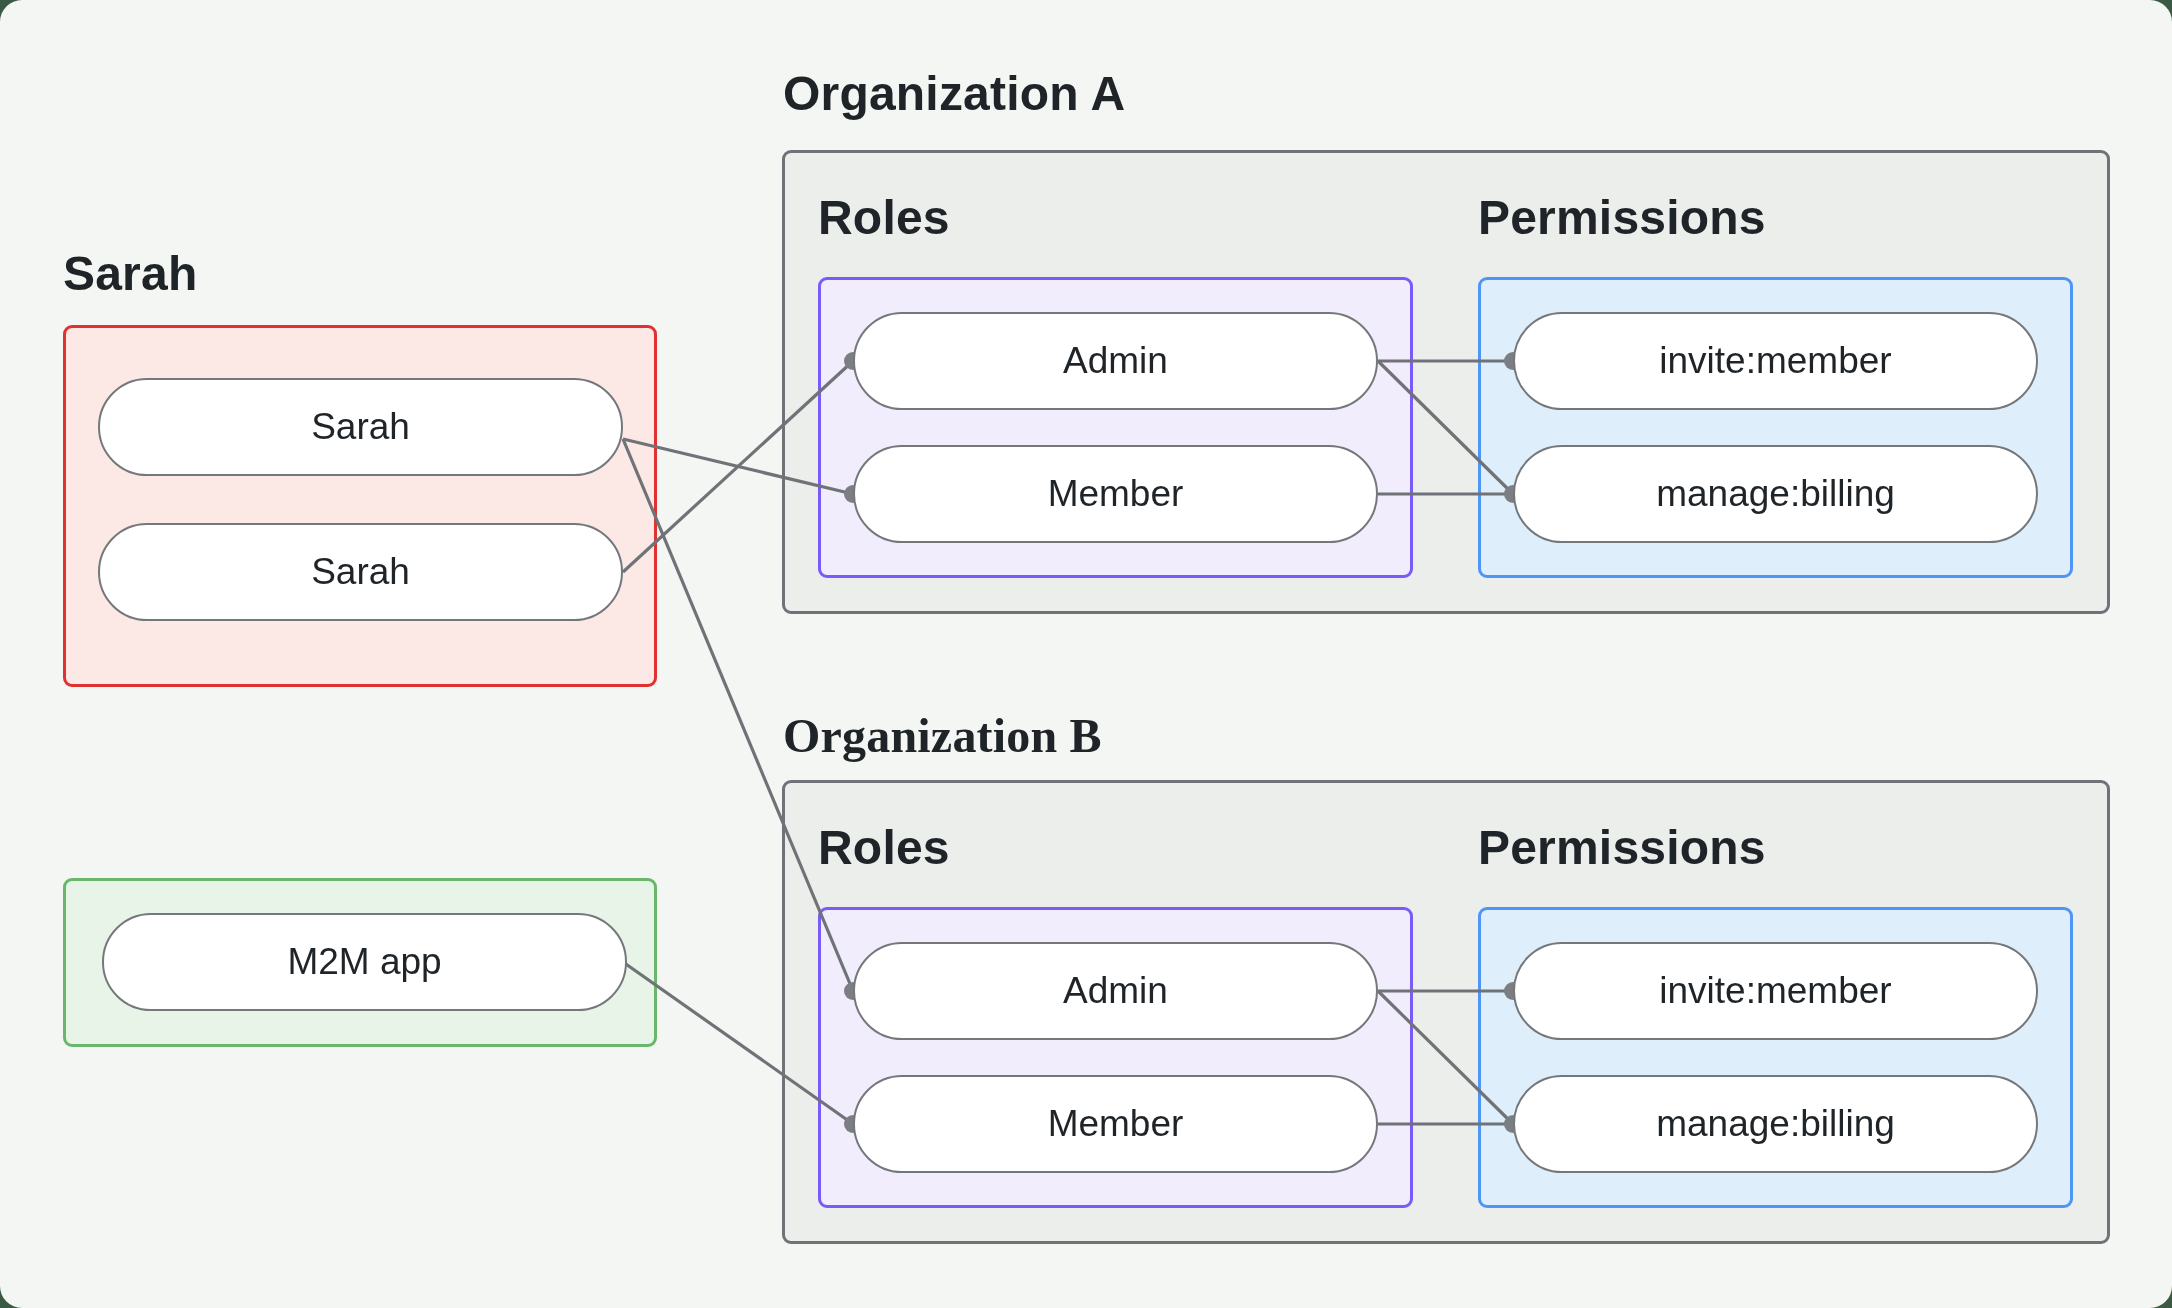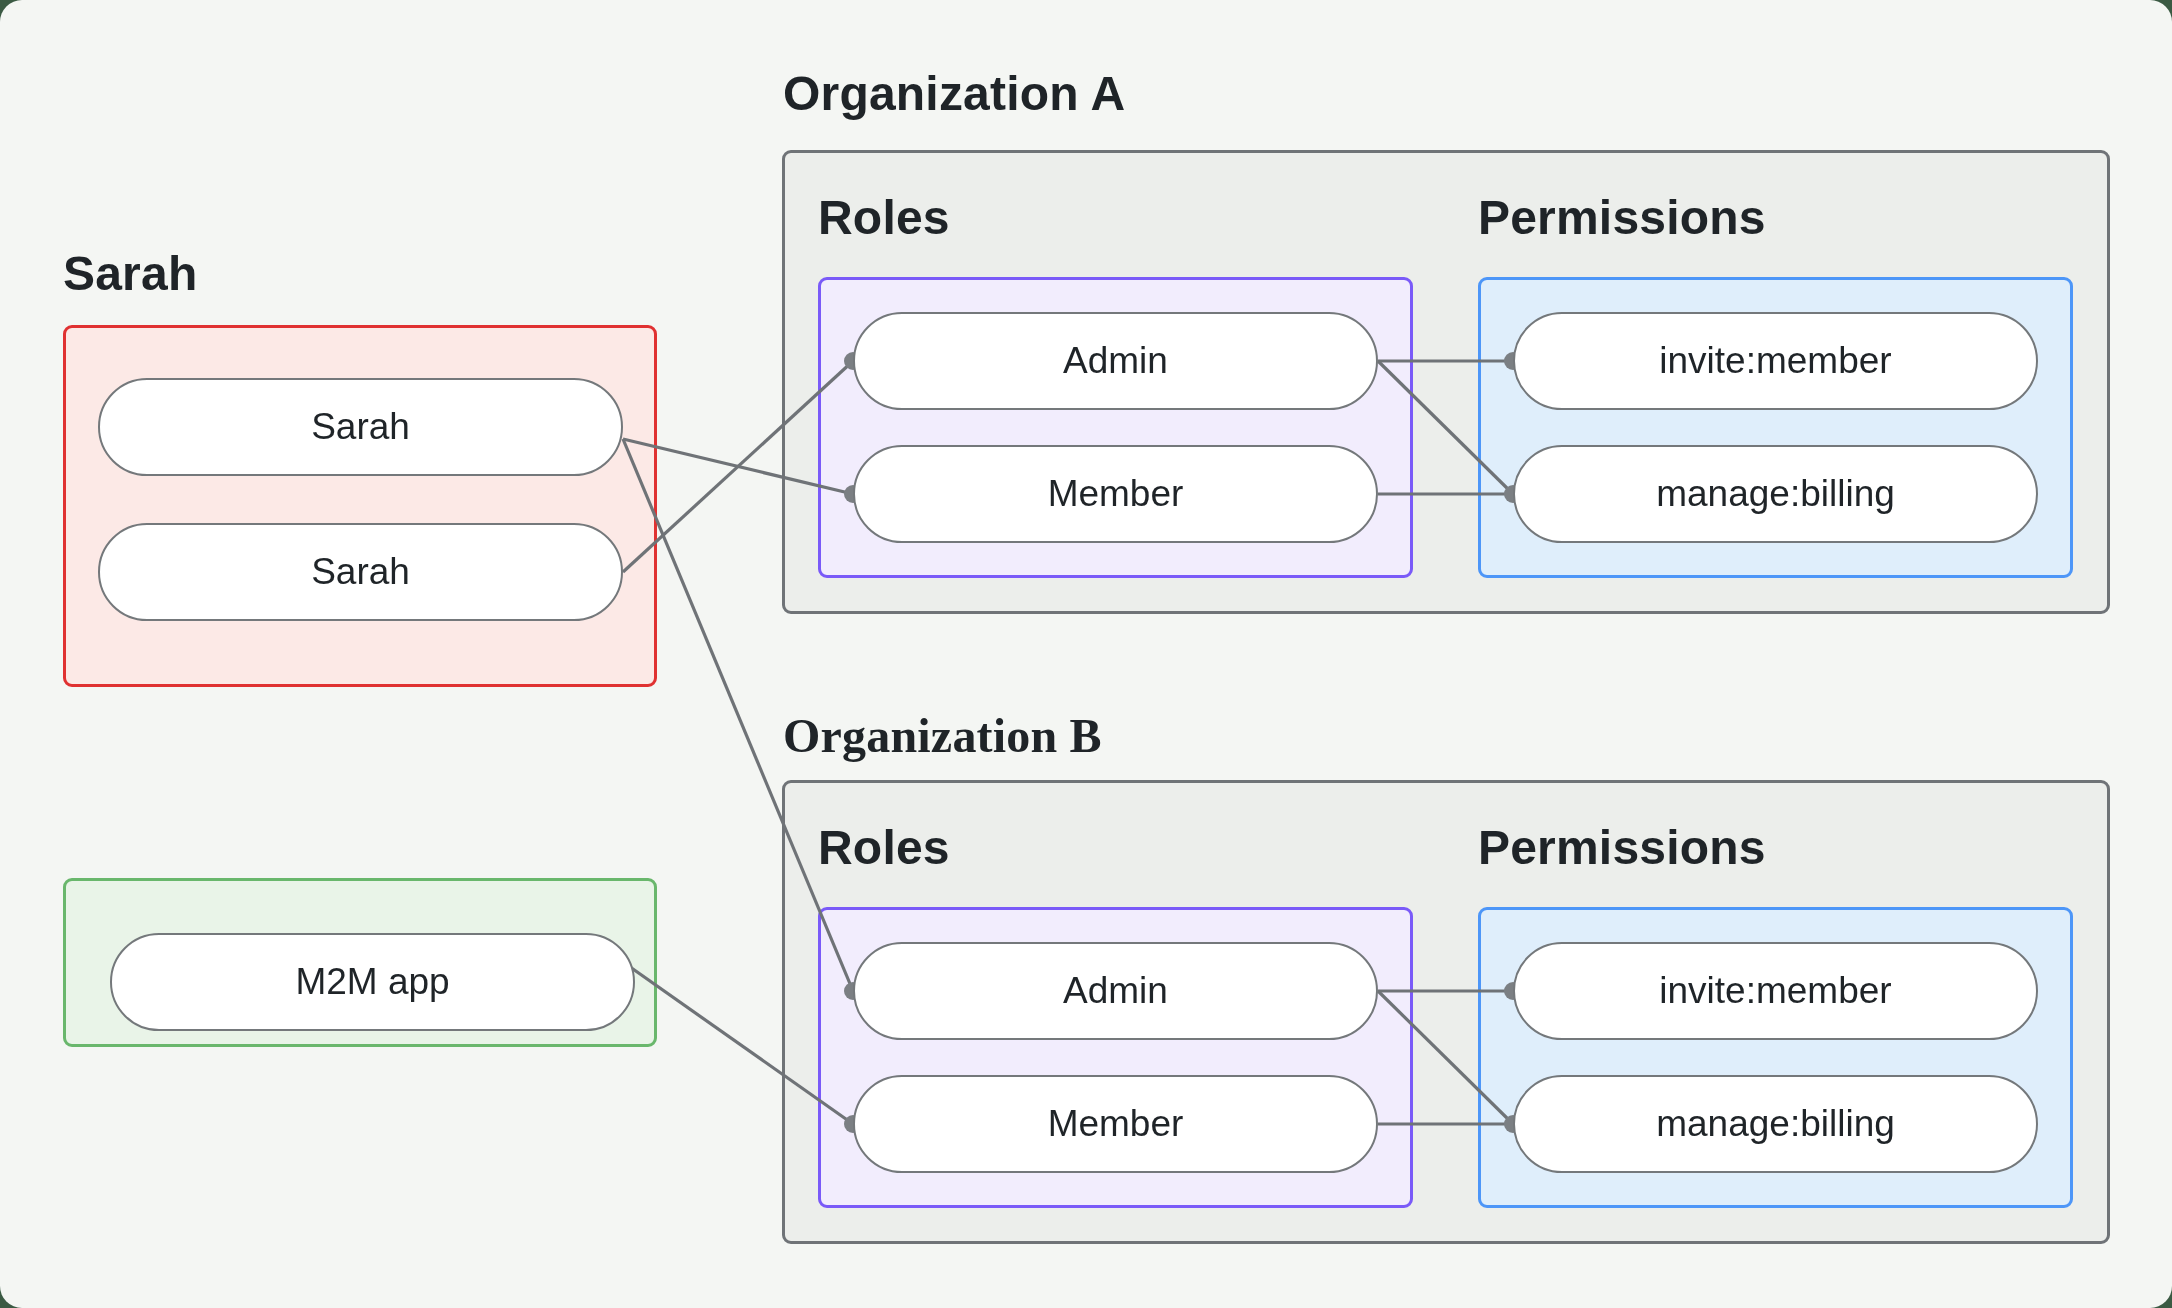--- a/index.html
+++ b/index.html
@@ -140,21 +140,21 @@
     <circle cx="1513" cy="361" r="9"></circle>
     <circle cx="1513" cy="494" r="9"></circle>
     <circle cx="853" cy="991" r="9"></circle>
     <circle cx="853" cy="1124" r="9"></circle>
     <circle cx="1513" cy="991" r="9"></circle>
     <circle cx="1513" cy="1124" r="9"></circle>
   </svg>
 
   <div class="pill" style="left:98px; top:378px;">Sarah</div>
   <div class="pill" style="left:98px; top:523px;">Sarah</div>
-  <div class="pill" style="left:110px; top:913px;margin-top:20px;">M2M app</div>
+  <div class="pill" style="left:102px; top:913px;">M2M app</div>
 
   <div class="pill" style="left:853px; top:312px;">Admin</div>
   <div class="pill" style="left:853px; top:445px;">Member</div>
   <div class="pill" style="left:1513px; top:312px;">invite:member</div>
   <div class="pill" style="left:1513px; top:445px;">manage:billing</div>
 
   <div class="pill" style="left:853px; top:942px;">Admin</div>
   <div class="pill" style="left:853px; top:1075px;">Member</div>
   <div class="pill" style="left:1513px; top:942px;">invite:member</div>
   <div class="pill" style="left:1513px; top:1075px;">manage:billing</div>

